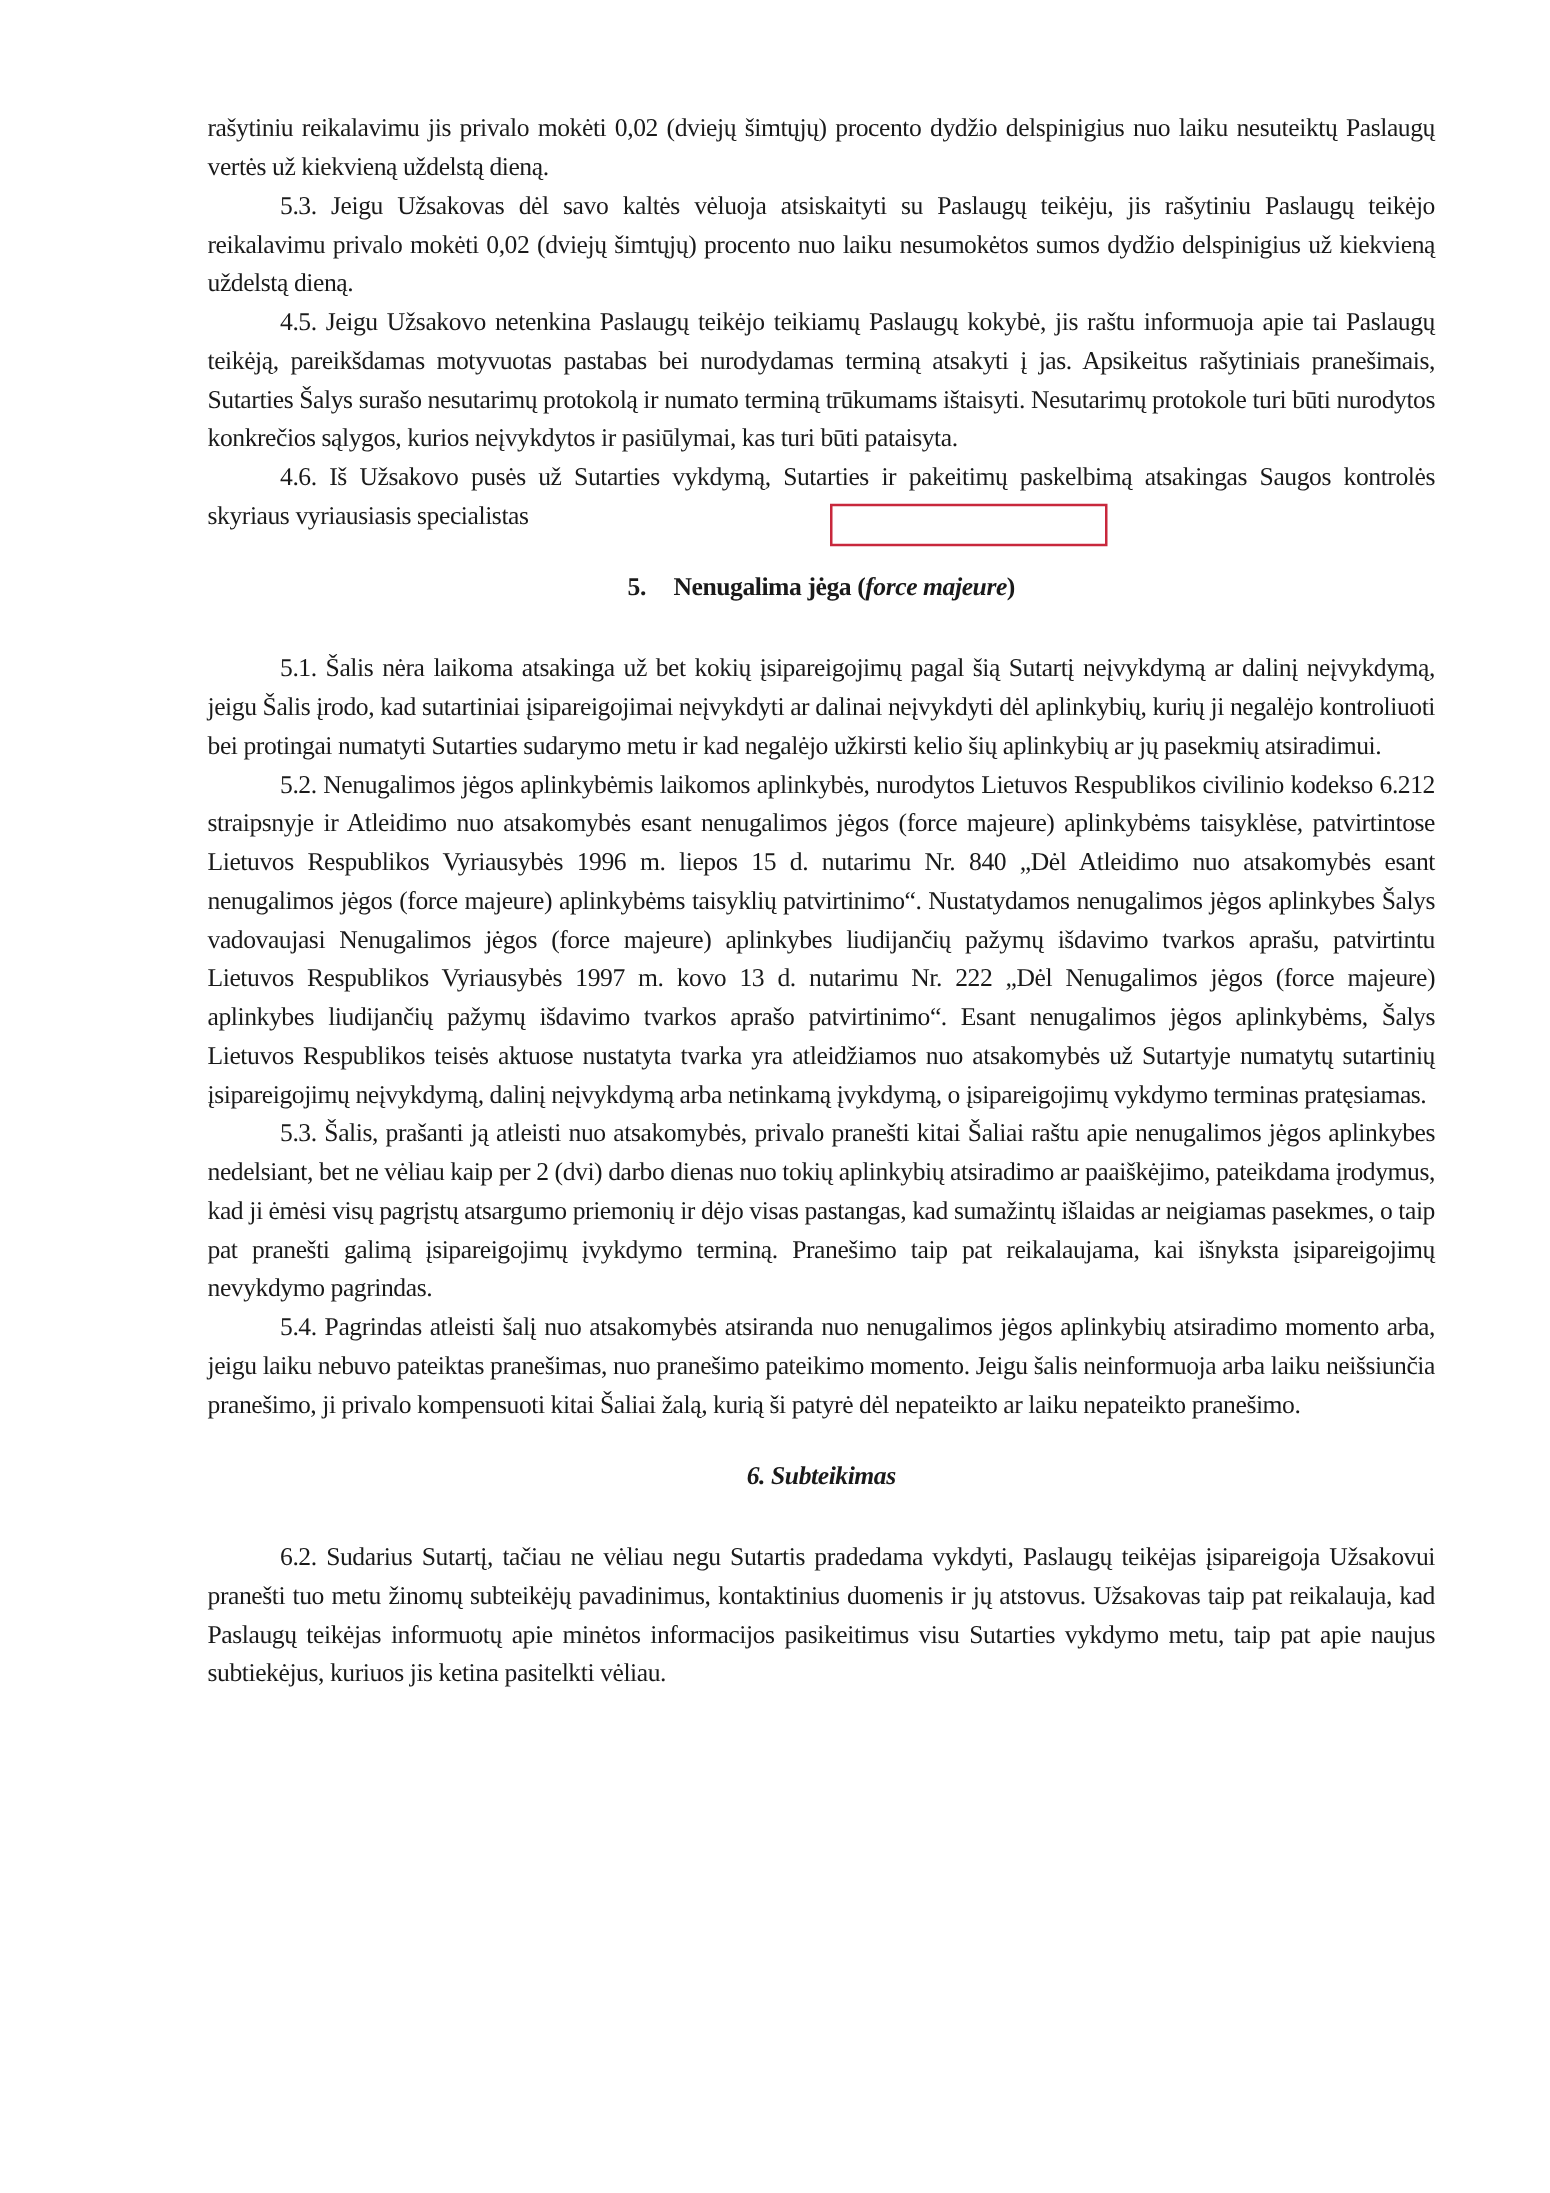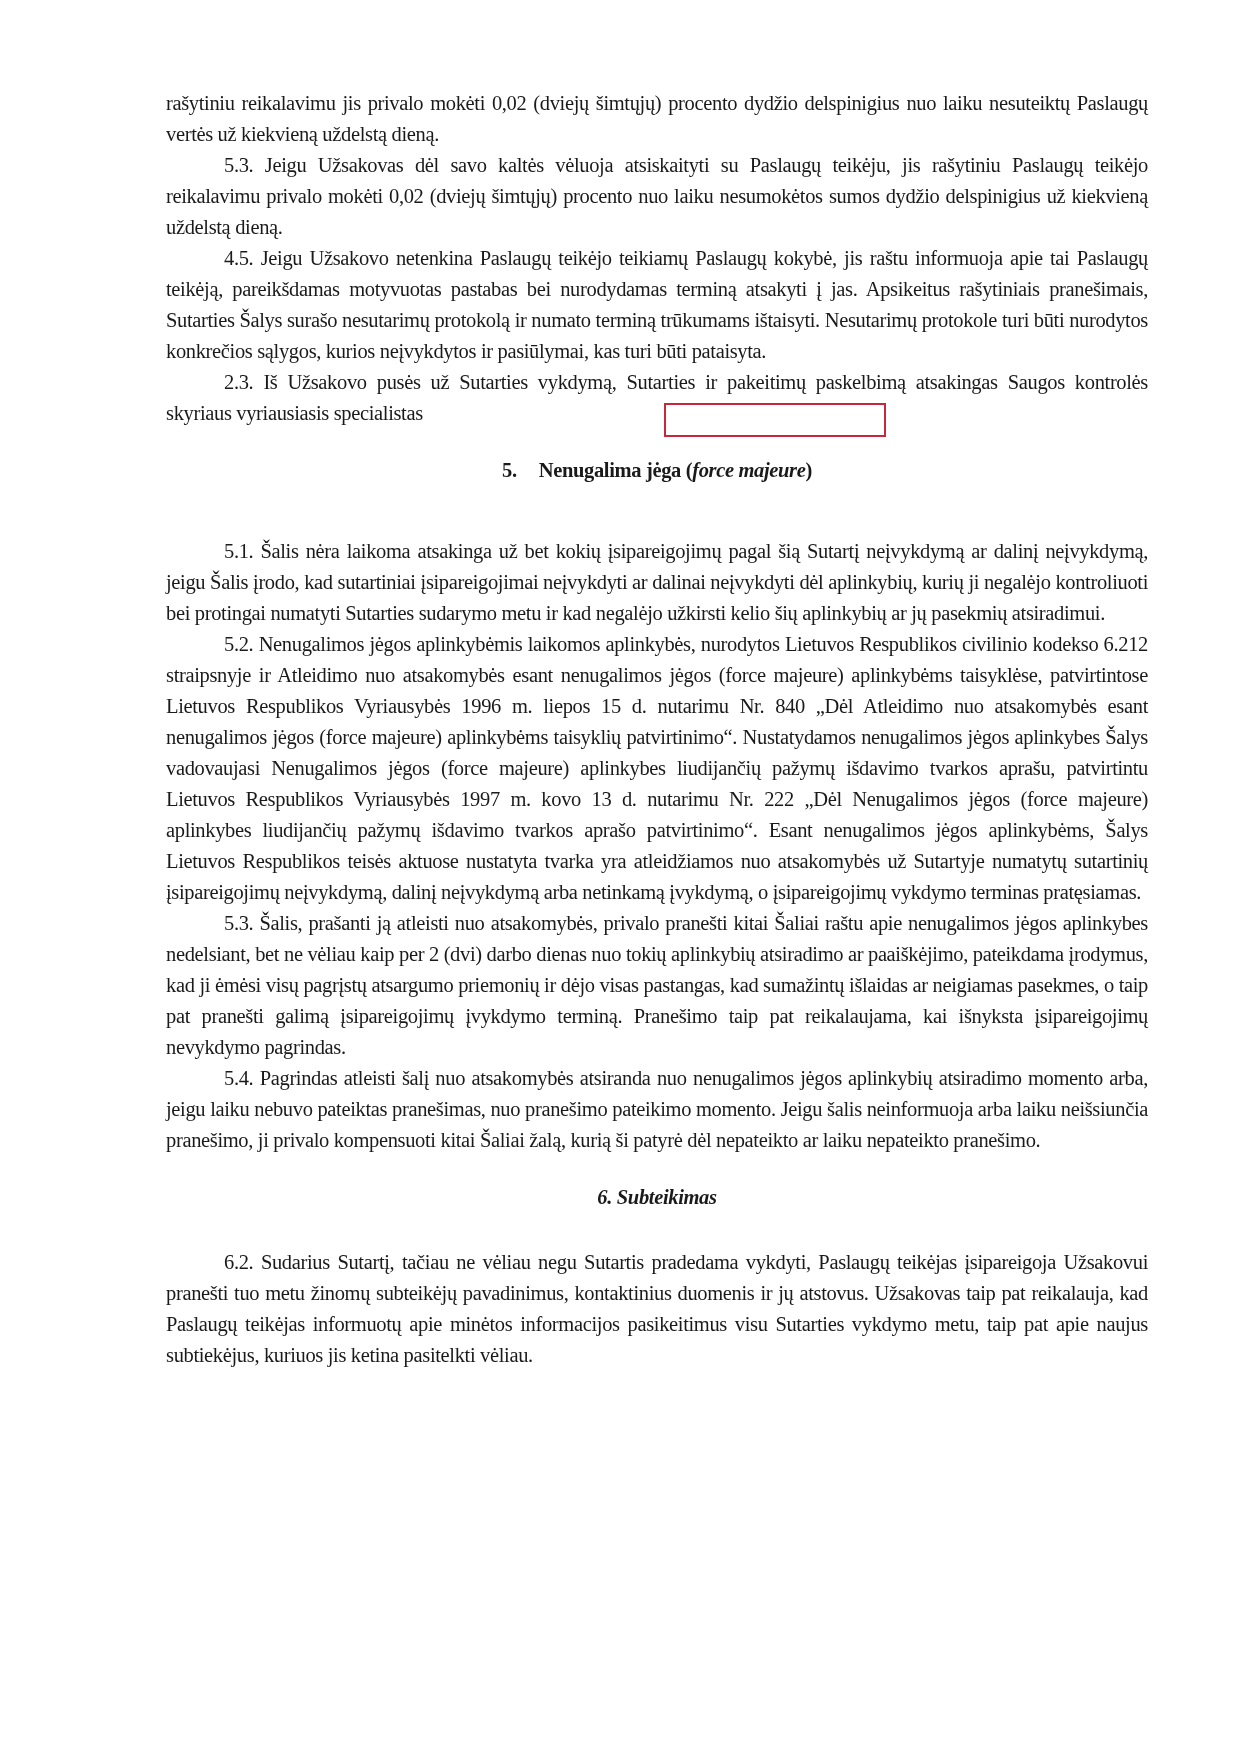--- a/index.html
+++ b/index.html
@@ -9,40 +9,40 @@
     font-family: "Liberation Serif", "DejaVu Serif", serif;
     font-size: 20.5px; line-height: 31px; color: #1a1a1a;
     letter-spacing: -0.35px;
   }
   .p { text-align: justify; margin: 0; text-indent: 58px; }
   .p.cont { text-indent: 0; }
   .heading {
     text-align: center; font-weight: bold; margin: 0;
     font-size: 20.5px; line-height: 31px;
   }
-  .h5 { margin-top: 26px; margin-bottom: 50px; }
+  .h5 { margin-top: 26px; margin-bottom: 34px; }
   .h6 { margin-top: 26px; margin-bottom: 34px; font-style: italic; }
   .h5 .num { margin-right: 22px; }
   .h5 i { font-style: italic; }
   .p46 { position: relative; }
   .redbox {
     position: absolute; left: 498px; top: 36px; width: 222px; height: 34px;
     border: 2px solid #c8283c; box-sizing: border-box; background: transparent;
   }
 </style>
 </head>
 <body>
 
 <div class="page">
 
   <p class="p cont">rašytiniu reikalavimu jis privalo mokėti 0,02 (dviejų šimtųjų) procento dydžio delspinigius nuo laiku nesuteiktų Paslaugų vertės už kiekvieną uždelstą dieną.</p>
   <p class="p">5.3. Jeigu Užsakovas dėl savo kaltės vėluoja atsiskaityti su Paslaugų teikėju, jis rašytiniu Paslaugų teikėjo reikalavimu privalo mokėti 0,02 (dviejų šimtųjų) procento nuo laiku nesumokėtos sumos dydžio delspinigius už kiekvieną uždelstą dieną.</p>
   <p class="p">4.5. Jeigu Užsakovo netenkina Paslaugų teikėjo teikiamų Paslaugų kokybė, jis raštu informuoja apie tai Paslaugų teikėją, pareikšdamas motyvuotas pastabas bei nurodydamas terminą atsakyti į jas. Apsikeitus rašytiniais pranešimais, Sutarties Šalys surašo nesutarimų protokolą ir numato terminą trūkumams ištaisyti. Nesutarimų protokole turi būti nurodytos konkrečios sąlygos, kurios neįvykdytos ir pasiūlymai, kas turi būti pataisyta.</p>
   <div class="p46">
-    <p class="p">2.3. Iš Užsakovo pusės už Sutarties vykdymą, Sutarties ir pakeitimų paskelbimą atsakingas Saugos kontrolės skyriaus vyriausiasis specialistas</p>
+    <p class="p">4.6. Iš Užsakovo pusės už Sutarties vykdymą, Sutarties ir pakeitimų paskelbimą atsakingas Saugos kontrolės skyriaus vyriausiasis specialistas</p>
     <div class="redbox"></div>
   </div>
 
   <h2 class="heading h5">
     <span class="num">5.</span><span>Nenugalima jėga (</span><i>force majeure</i><span>)</span>
   </h2>
 
   <p class="p">5.1. Šalis nėra laikoma atsakinga už bet kokių įsipareigojimų pagal šią Sutartį neįvykdymą ar dalinį neįvykdymą, jeigu Šalis įrodo, kad sutartiniai įsipareigojimai neįvykdyti ar dalinai neįvykdyti dėl aplinkybių, kurių ji negalėjo kontroliuoti bei protingai numatyti Sutarties sudarymo metu ir kad negalėjo užkirsti kelio šių aplinkybių ar jų pasekmių atsiradimui.</p>
   <p class="p">5.2. Nenugalimos jėgos aplinkybėmis laikomos aplinkybės, nurodytos Lietuvos Respublikos civilinio kodekso 6.212 straipsnyje ir Atleidimo nuo atsakomybės esant nenugalimos jėgos (force majeure) aplinkybėms taisyklėse, patvirtintose Lietuvos Respublikos Vyriausybės 1996 m. liepos 15 d. nutarimu Nr. 840 „Dėl Atleidimo nuo atsakomybės esant nenugalimos jėgos (force majeure) aplinkybėms taisyklių patvirtinimo“. Nustatydamos nenugalimos jėgos aplinkybes Šalys vadovaujasi Nenugalimos jėgos (force majeure) aplinkybes liudijančių pažymų išdavimo tvarkos aprašu, patvirtintu Lietuvos Respublikos Vyriausybės 1997 m. kovo 13 d. nutarimu Nr. 222 „Dėl Nenugalimos jėgos (force majeure) aplinkybes liudijančių pažymų išdavimo tvarkos aprašo patvirtinimo“. Esant nenugalimos jėgos aplinkybėms, Šalys Lietuvos Respublikos teisės aktuose nustatyta tvarka yra atleidžiamos nuo atsakomybės už Sutartyje numatytų sutartinių įsipareigojimų neįvykdymą, dalinį neįvykdymą arba netinkamą įvykdymą, o įsipareigojimų vykdymo terminas pratęsiamas.</p>
   <p class="p">5.3. Šalis, prašanti ją atleisti nuo atsakomybės, privalo pranešti kitai Šaliai raštu apie nenugalimos jėgos aplinkybes nedelsiant, bet ne vėliau kaip per 2 (dvi) darbo dienas nuo tokių aplinkybių atsiradimo ar paaiškėjimo, pateikdama įrodymus, kad ji ėmėsi visų pagrįstų atsargumo priemonių ir dėjo visas pastangas, kad sumažintų išlaidas ar neigiamas pasekmes, o taip pat pranešti galimą įsipareigojimų įvykdymo terminą. Pranešimo taip pat reikalaujama, kai išnyksta įsipareigojimų nevykdymo pagrindas.</p>

